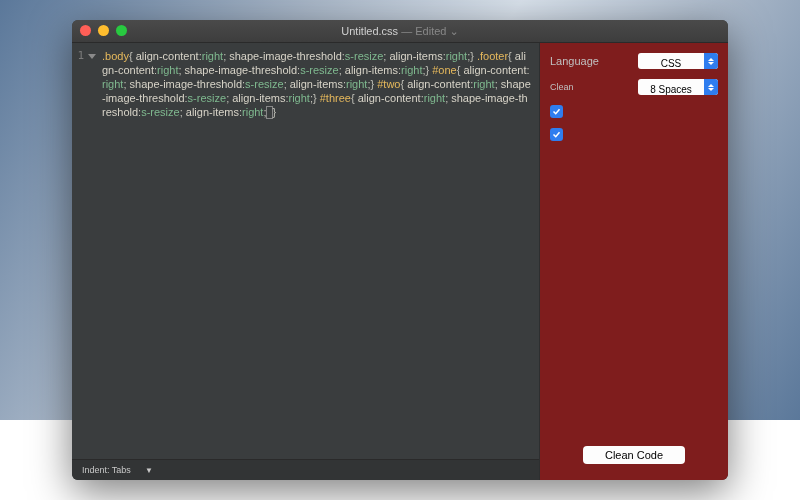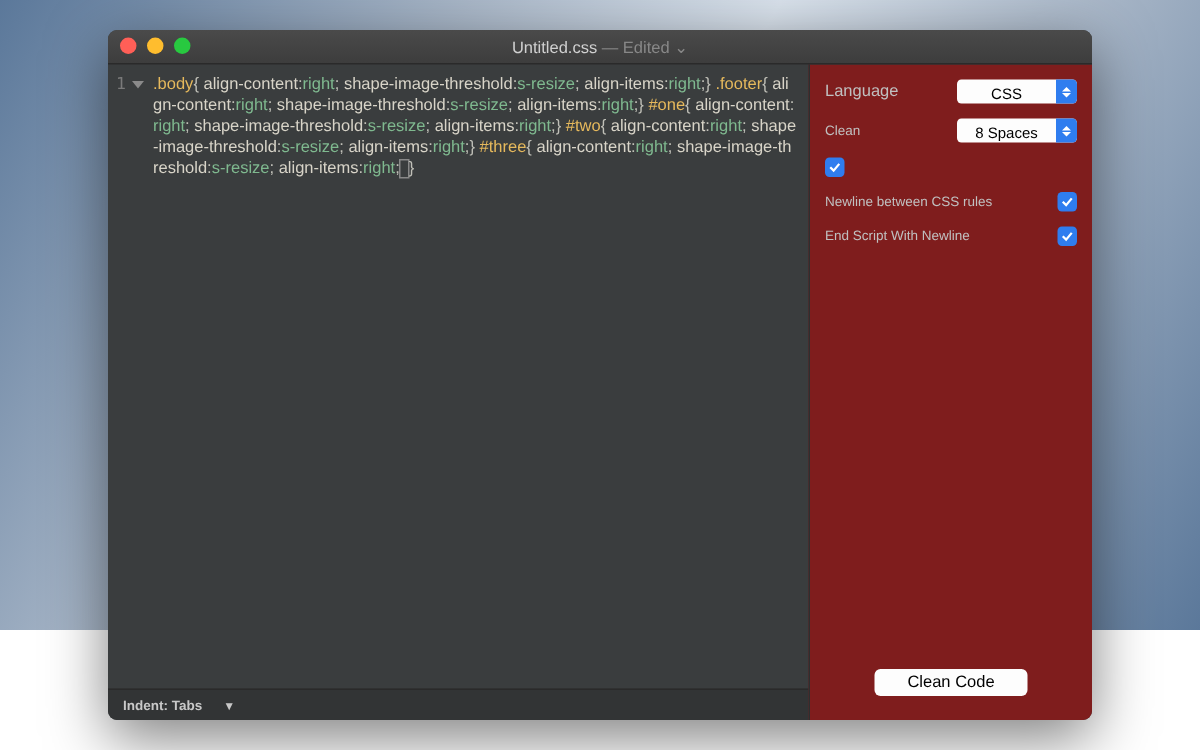--- a/index.html
+++ b/index.html
@@ -19,21 +19,21 @@
   .gutter{width:24px;padding-top:6px;text-align:right;color:#7a7a7a;font-size:11px;font-family:Menlo,Consolas,monospace;}
   .gutter .ln{padding-right:2px;}
   .fold{display:inline-block;width:8px;height:8px;margin-left:2px;vertical-align:middle;}
   .fold svg{display:block;}
   .code{flex:1;padding:6px 8px 6px 6px;font-family:Liberation Sans, sans-serif;font-size:11px;line-height:14px;color:#d8d4c8;word-break:break-all;overflow:hidden;}
   .tok-sel{color:#e6b95c;}
   .tok-prop{color:#d8d4c8;}
   .tok-val{color:#7fb98f;}
   .tok-punc{color:#c0c0b8;}
   .cursor-box{display:inline-block;border:1px solid #888;width:5px;height:11px;vertical-align:text-top;margin-left:-1px;}
-  .statusbar{height:20px;background:#323435;border-top:1px solid #2a2a2a;display:flex;align-items:center;padding:0 10px;color:#c8c8c8;font-size:9px;gap:14px;font-weight:bold;}
+  .statusbar{height:20px;background:#323435;border-top:1px solid #2a2a2a;display:flex;align-items:center;padding:0 10px;color:#c8c8c8;font-size:9px;gap:14px;}
   .status-arrow{font-size:8px;color:#c8c8c8;}
   .sidebar{width:168px;background:#7f1d1d;padding:10px 10px;display:flex;flex-direction:column;gap:10px;border-left:1px solid #2d2f30;}
   .row{display:flex;align-items:center;justify-content:space-between;gap:6px;}
   .lbl{color:#c0c0c0;font-size:9px;line-height:11px;flex:1;}
   .lbl.big{font-size:11px;}
   .sel{position:relative;width:80px;height:16px;background:#fdfdfd;border-radius:3px;font-size:10px;color:#000;display:flex;align-items:flex-end;justify-content:center;padding-right:14px;box-sizing:border-box;}
   .sel .chev{position:absolute;right:0;top:0;width:14px;height:16px;background:#2f7def;border-radius:0 3px 3px 0;display:flex;flex-direction:column;align-items:center;justify-content:center;gap:0px;}
   .sel .chev::before{content:"";border-left:3px solid transparent;border-right:3px solid transparent;border-bottom:3px solid #fff;margin-bottom:1px;}
   .sel .chev::after{content:"";border-left:3px solid transparent;border-right:3px solid transparent;border-top:3px solid #fff;}
   .chk{width:13px;height:13px;background:#2f7def;border-radius:3px;display:flex;align-items:center;justify-content:center;flex-shrink:0;}
@@ -90,29 +90,20 @@
           </div>
         </div>
         <div class="row">
           <span class="chk">
               <svg viewBox="0 0 12 12">
                 <polyline points="2,6 5,9 10,3" fill="none" stroke="#fff" stroke-width="2"></polyline>
               </svg>
             </span>
         </div>
         <div class="row">
-          <span class="lbl">Newline between CSS rules</span>
-          <span class="chk">
-              <svg viewBox="0 0 12 12">
-                <polyline points="2,6 5,9 10,3" fill="none" stroke="#fff" stroke-width="2"></polyline>
-              </svg>
-            </span>
-        </div>
-        <div class="row">
-          <span class="lbl">End Script With Newline</span>
           <span class="chk">
               <svg viewBox="0 0 12 12">
                 <polyline points="2,6 5,9 10,3" fill="none" stroke="#fff" stroke-width="2"></polyline>
               </svg>
             </span>
         </div>
         <div class="spacer"></div>
         <button class="clean-btn">Clean Code</button>
       </div>
     </div>

